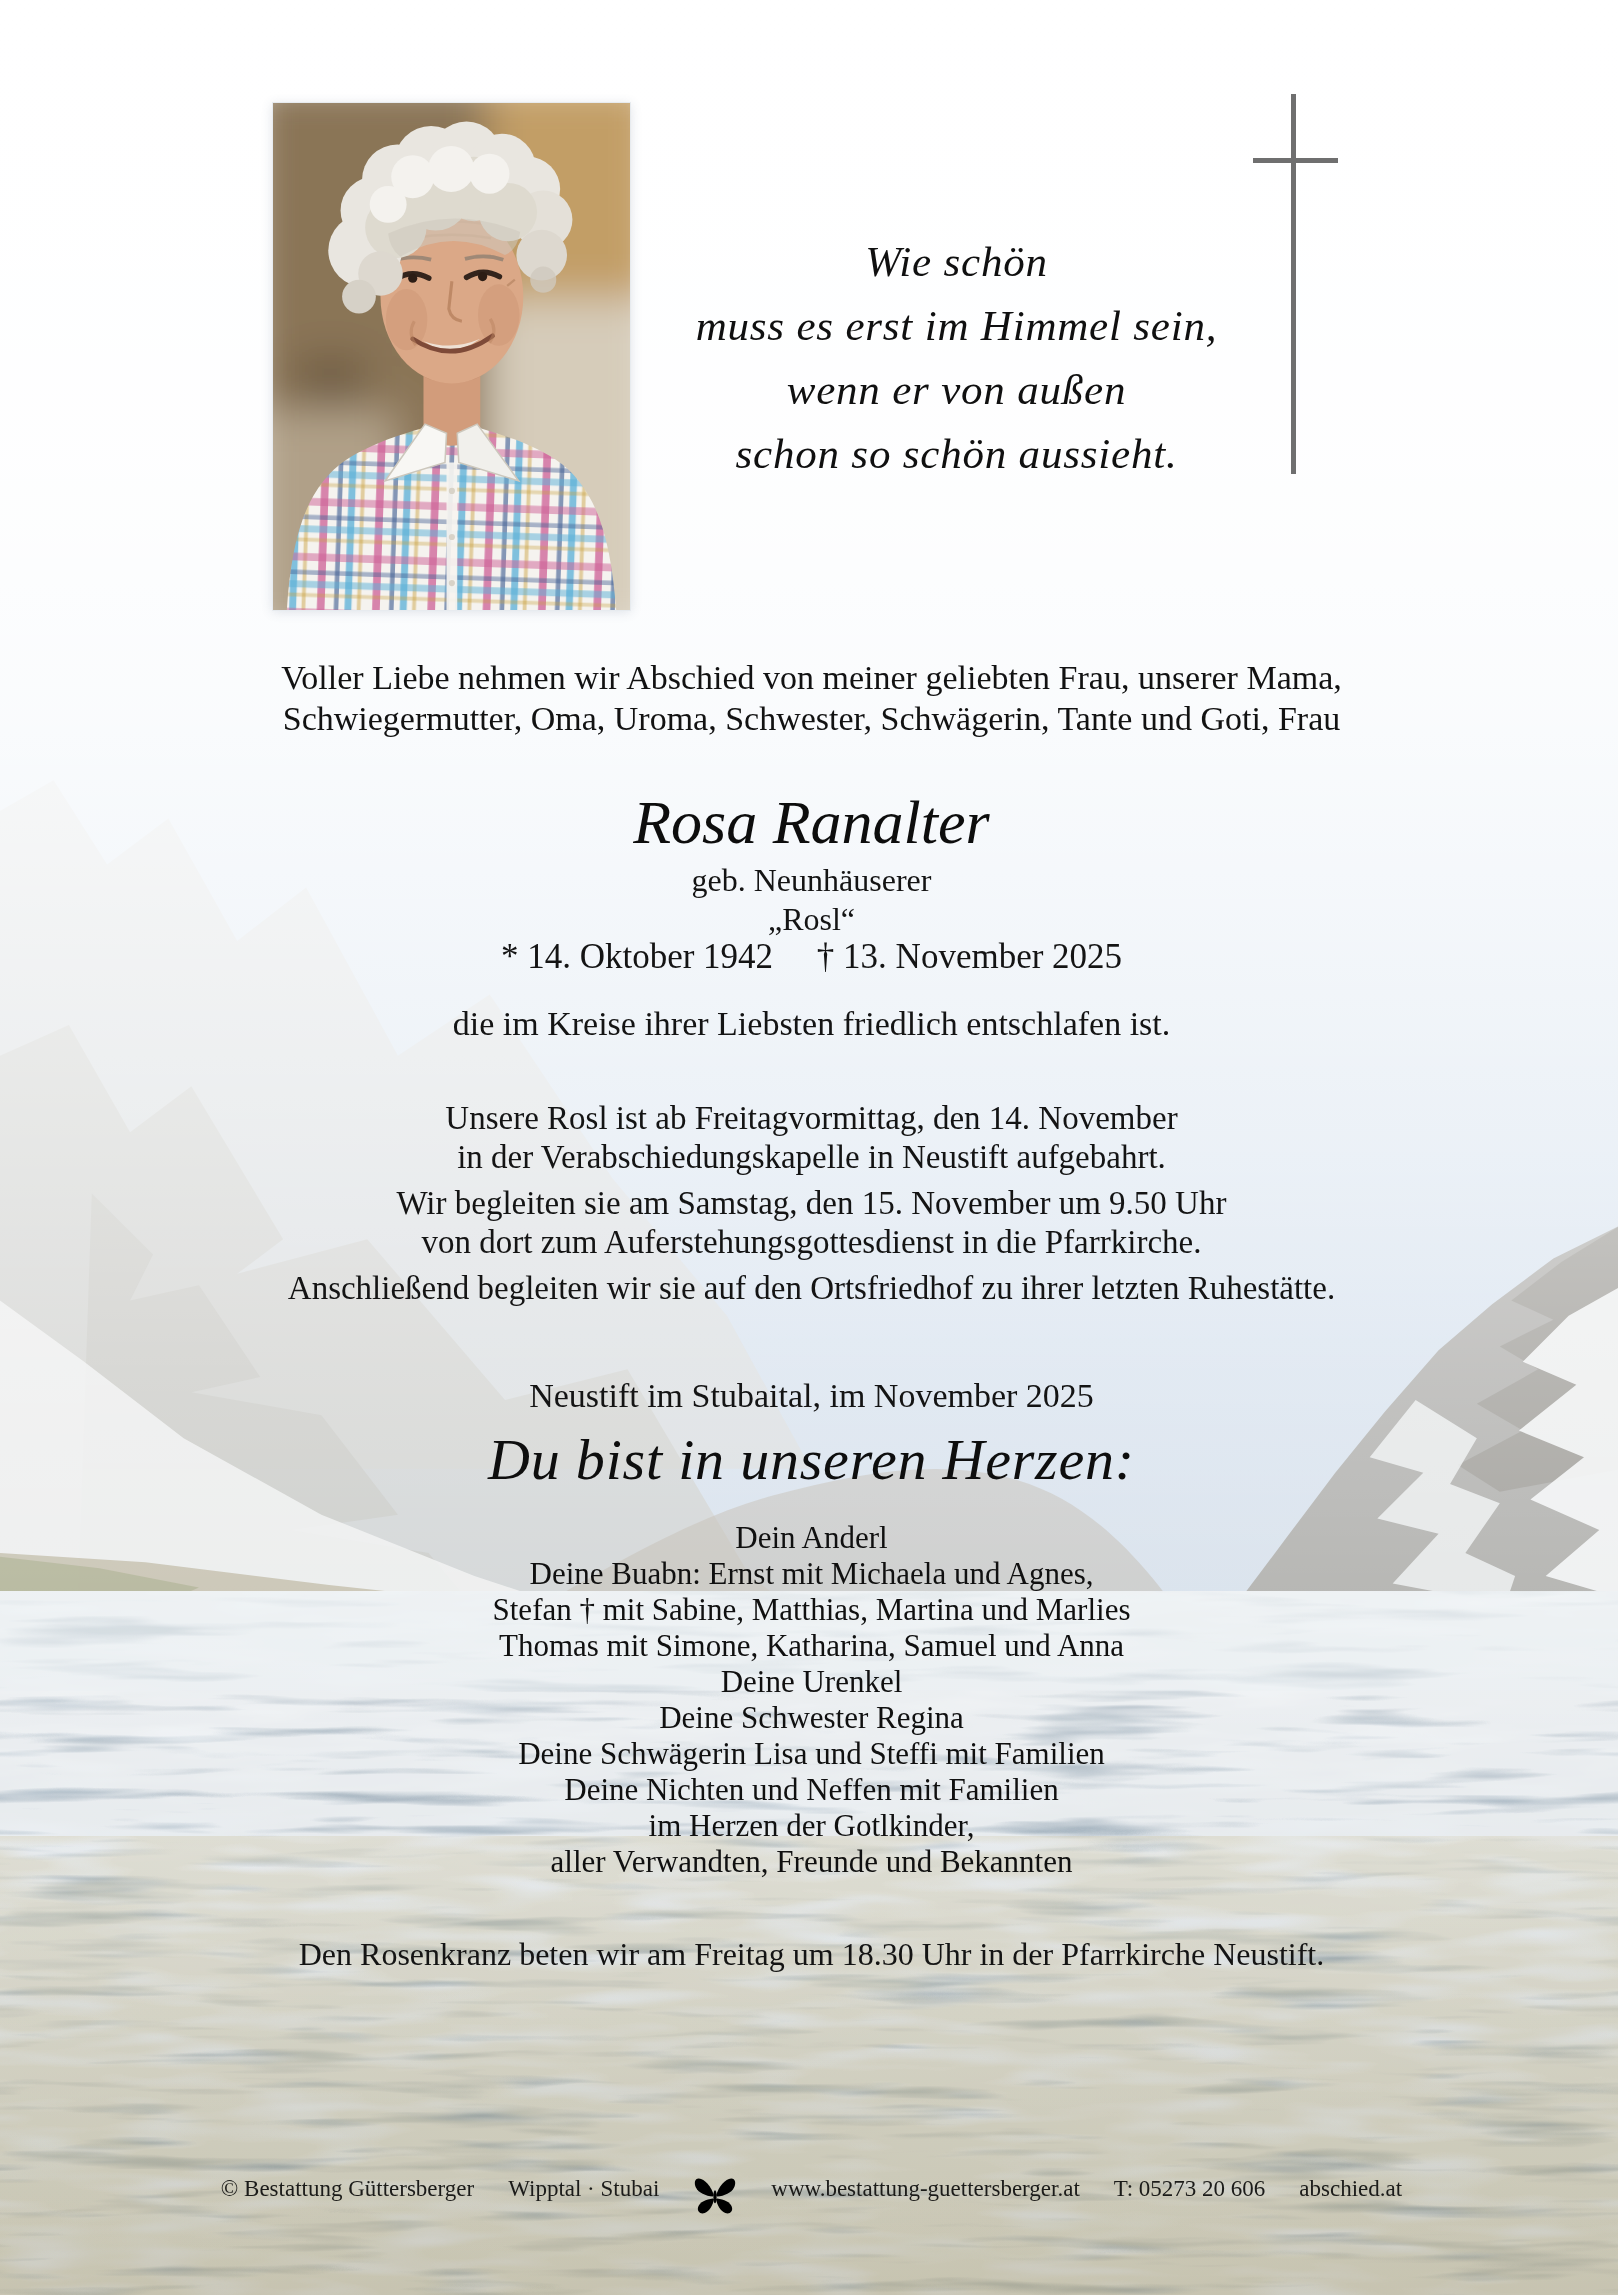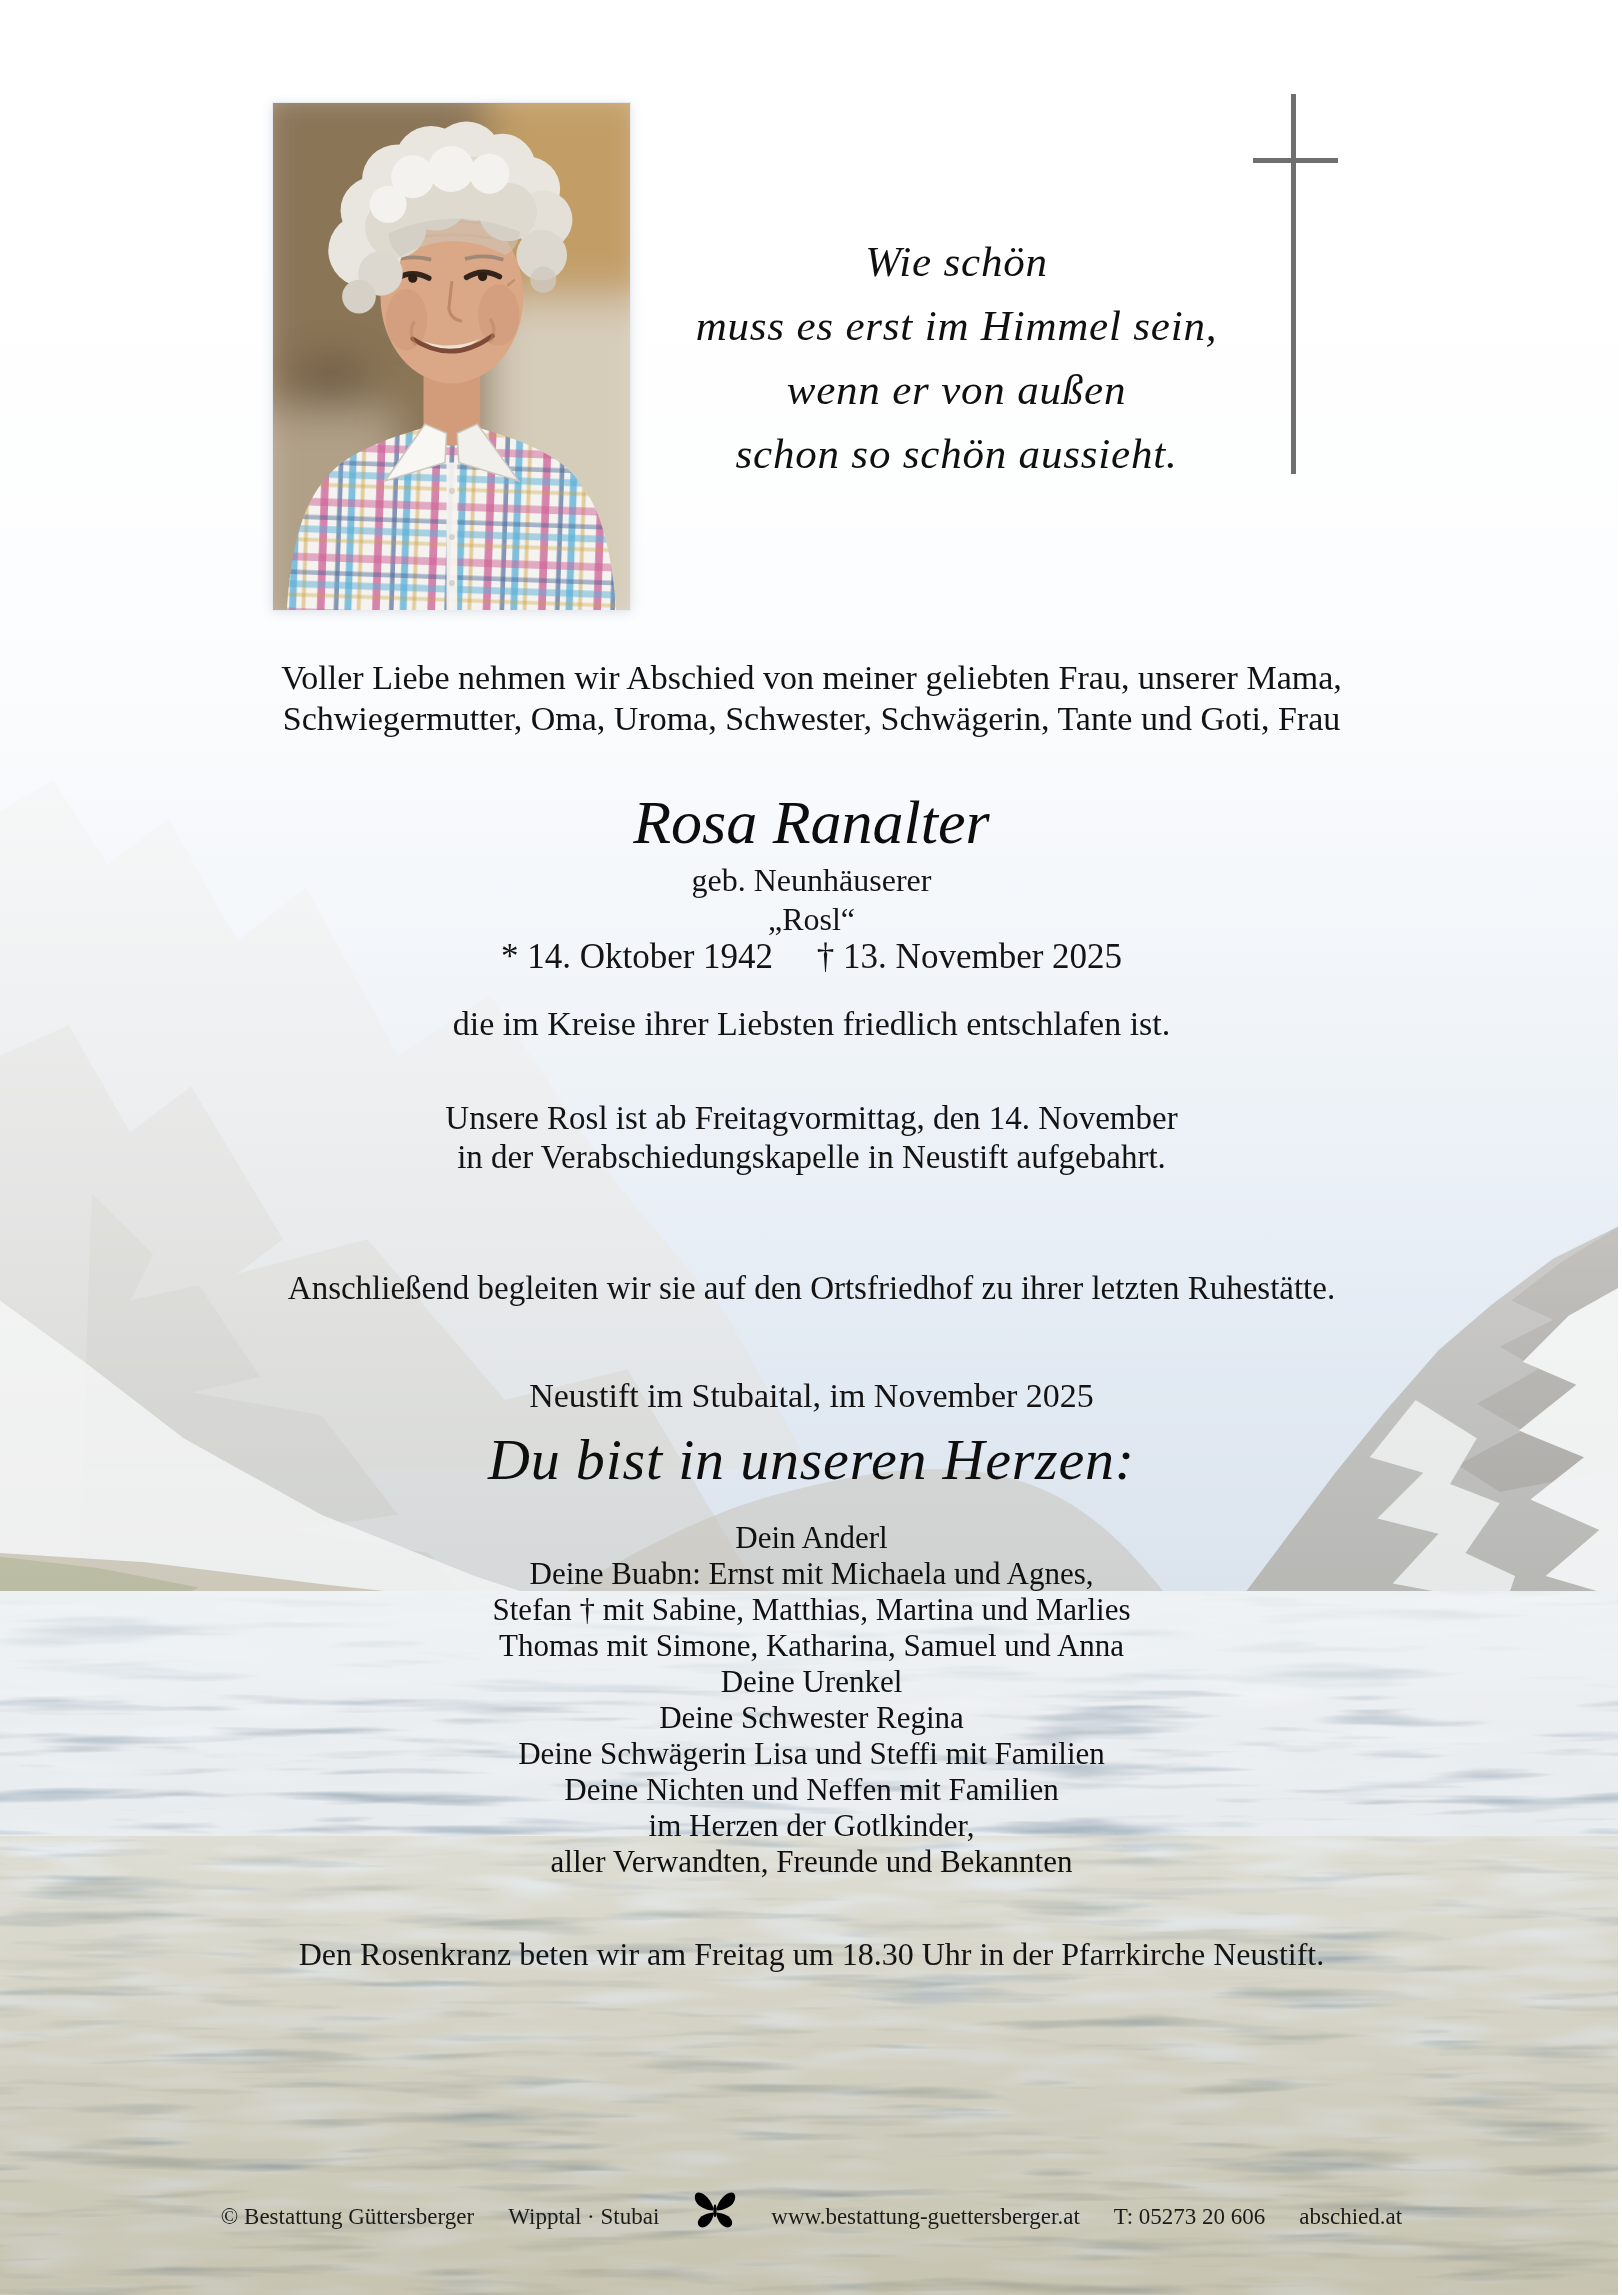--- a/index.html
+++ b/index.html
@@ -54,21 +54,21 @@
   .entschlafen{top:1005px;font-size:34px;}
   .para1{top:1099px;font-size:33px;line-height:39px;}
   .para2{top:1184px;font-size:33px;line-height:39px;}
   .para3{top:1269px;font-size:33px;line-height:39px;}
   .dateline{top:1377px;font-size:34px;}
   .hearts{top:1426px;font-size:58px;font-style:italic;letter-spacing:0.8px;color:#0e0e0e;}
   .mourners{top:1520px;font-size:31px;line-height:36px;color:#101010;}
   .rosary{top:1936px;font-size:32px;}
   .footer{
     top:2176px;left:0;width:1623px;height:54px;
-    display:flex;align-items:flex-end;justify-content:center;gap:34px;
+    display:flex;align-items:flex-start;justify-content:center;gap:34px;
     font-size:23px;color:#1b1b19;
   }
   .butterfly{width:44px;height:40px;display:block;}
 </style>
 </head>
 <body>
 
 <div id="page">
 
   <svg class="bg-scene" viewBox="0 0 2121 3000" preserveAspectRatio="none" aria-hidden="true">
@@ -234,20 +234,24 @@
   <div class="abs centered dates">
     <span class="birth">* 14. Oktober 1942</span>
     <span class="death">† 13. November 2025</span>
   </div>
   <div class="abs centered entschlafen">die im Kreise ihrer Liebsten friedlich entschlafen ist.</div>
 
   <div class="abs centered para1">
     <div>Unsere Rosl ist ab Freitagvormittag, den 14. November</div>
     <div>in der Verabschiedungskapelle in Neustift aufgebahrt.</div>
   </div>
+  <div class="abs centered para2">
+    <div>Wir begleiten sie am Samstag, den 15. November um 9.50 Uhr</div>
+    <div>von dort zum Auferstehungsgottesdienst in die Pfarrkirche.</div>
+  </div>
   <div class="abs centered para3">
     <div>Anschließend begleiten wir sie auf den Ortsfriedhof zu ihrer letzten Ruhestätte.</div>
   </div>
 
   <div class="abs centered dateline">Neustift im Stubaital, im November 2025</div>
 
   <div class="abs centered hearts">Du bist in unseren Herzen:</div>
 
   <div class="abs centered mourners">
     <div>Dein Anderl</div>

